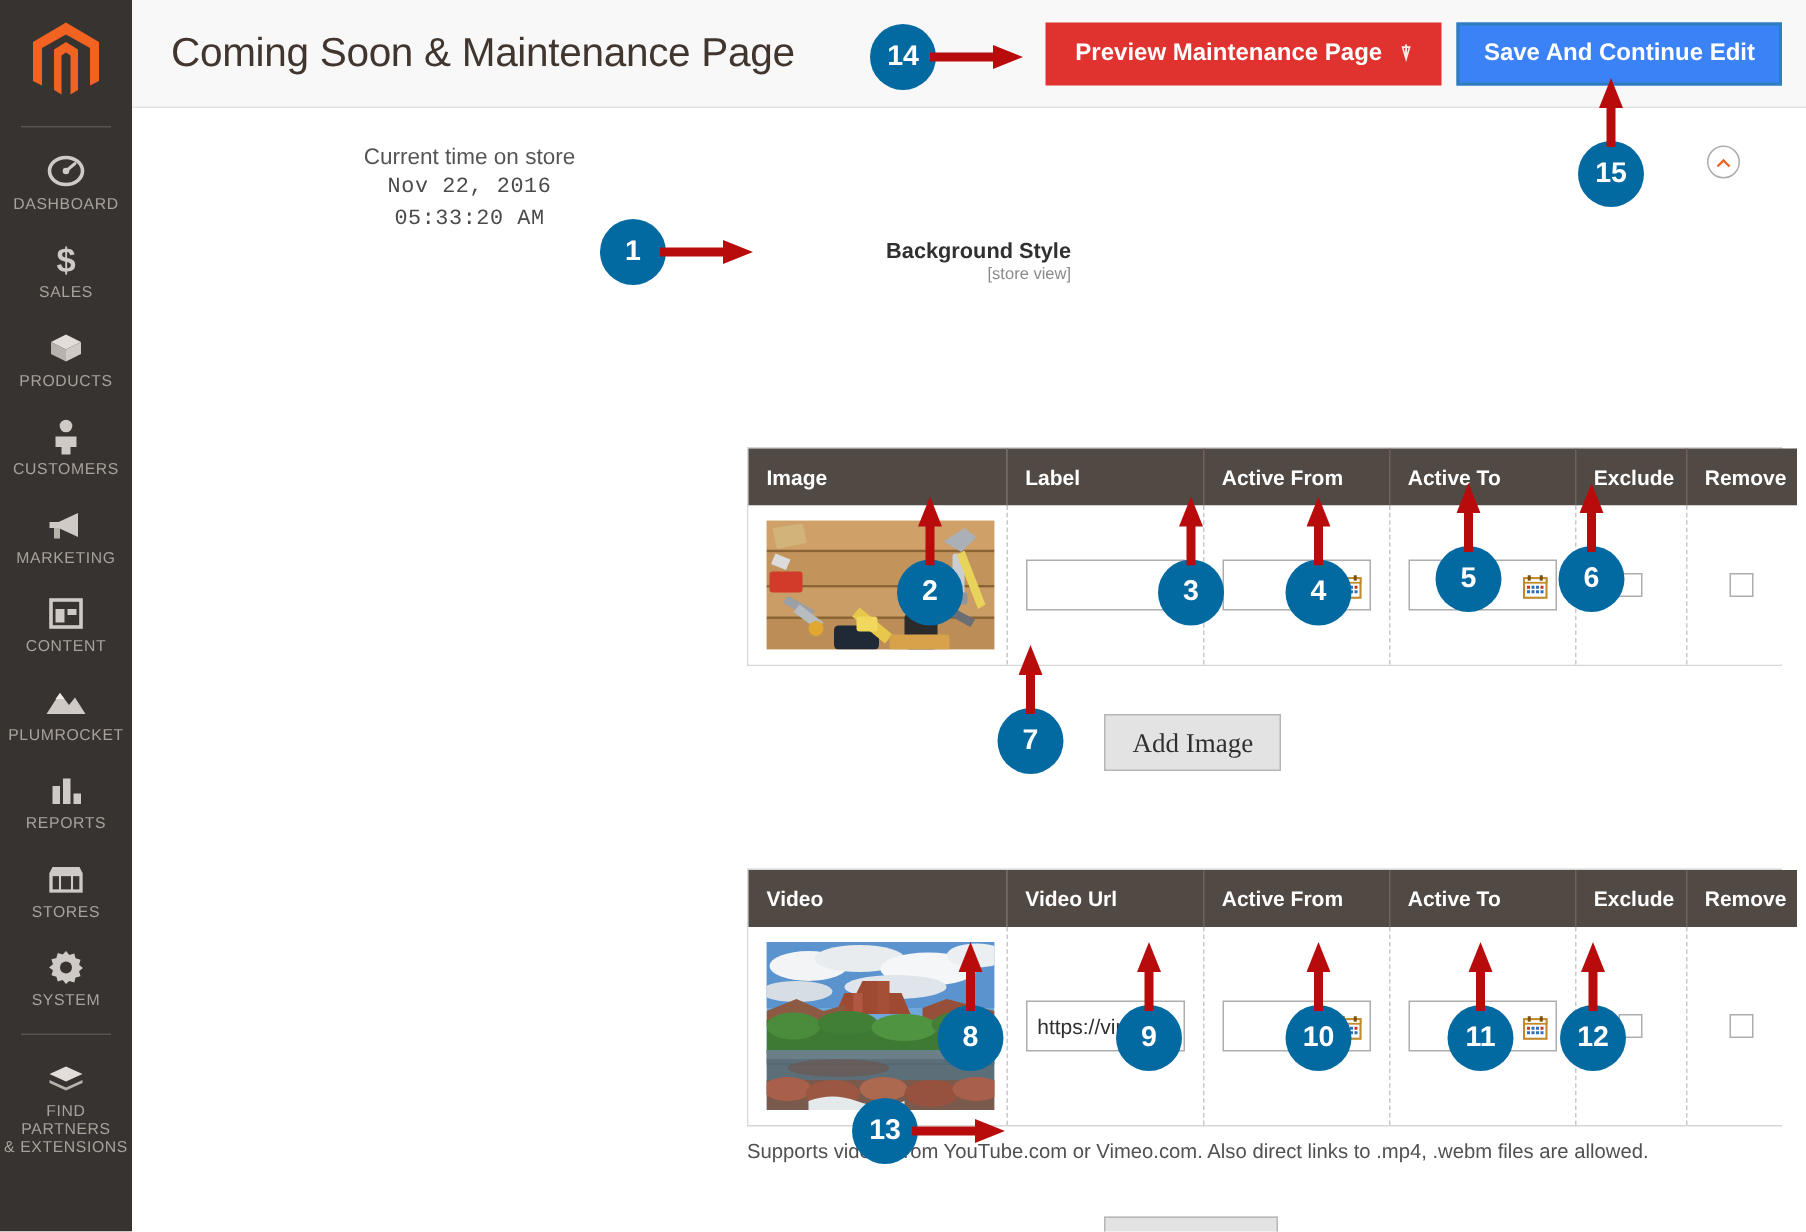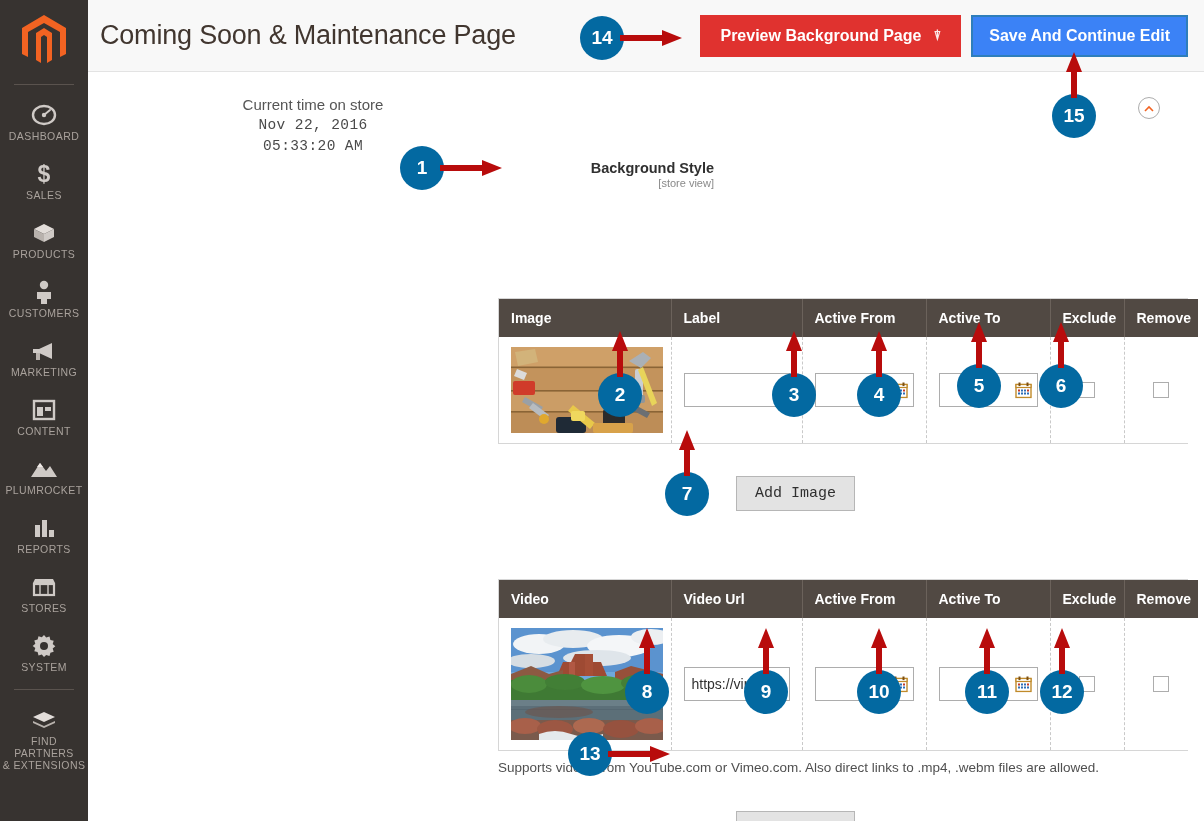--- a/index.html
+++ b/index.html
@@ -36,21 +36,21 @@
     display:block; font-size: 10.5px; letter-spacing: .04em;
     line-height: 12px; color: #a9a29c;
   }
 
   
   .main { width: 1116px; height: 821px; background: #ffffff; position: relative; }
 
   .page-header {
     height: 72px; background: #f8f8f8;
     border-bottom: 1px solid #e3e3e3;
-    display: flex; align-items: center; padding: 0 16px 0 12px;
+    display: flex; align-items: center; padding: 0 16px 0 26px;
     position: relative;
   }
   .page-title {
     font-size: 27px; font-weight: 400; color: #41362f;
     letter-spacing: -.2px; white-space: nowrap; margin: 0;
   }
   .header-actions { margin-left: auto; display: flex; align-items: center; gap: 10px; }
   .btn-preview {
     background: #e0322f; color: #ffffff; border: 0;
     font-size: 16px; font-weight: bold; font-family: "Liberation Sans", sans-serif;
@@ -152,21 +152,21 @@
   }
   .cell-center { text-align: center; }
 
   .note {
     position: absolute; left: 410px; top: 688px; width: 690px;
     font-size: 13.5px; color: #505050;
   }
 
   .btn-add {
     position: absolute; background: #e3e3e3; border: 1px solid #b6b6b6;
-    color: #303030; font-size: 15px; font-family: Liberation Mono, monospace;
+    color: #303030; font-size: 18px; font-family: Liberation Serif, serif;
     padding: 9px 18px; cursor: pointer; line-height: 1;
   }
   .btn-add.image { left: 648px; top: 404px; }
   .btn-add.video { left: 648px; top: 739px; }
 
   
   .callouts { position: absolute; inset: 0; pointer-events: none; }
   .callout { position: absolute; }
   .badge {
     position: absolute; width: 44px; height: 44px; border-radius: 50%;
@@ -308,21 +308,21 @@
 &amp; EXTENSIONS</span>
     </div>
   </nav>
 
   <div class="main">
 
     <div class="page-header">
       <h1 class="page-title">Coming Soon &amp; Maintenance Page</h1>
       <div class="header-actions">
         <button class="btn-preview">
-          <span>Preview Background Page</span>
+          <span>Preview Maintenance Page</span>
           <span class="ext">⍒</span>
         </button>
         <button class="btn-save">Save And Continue Edit</button>
       </div>
     </div>
 
     <div class="content">
 
       <div class="store-time">
         <div>Current time on store</div>

